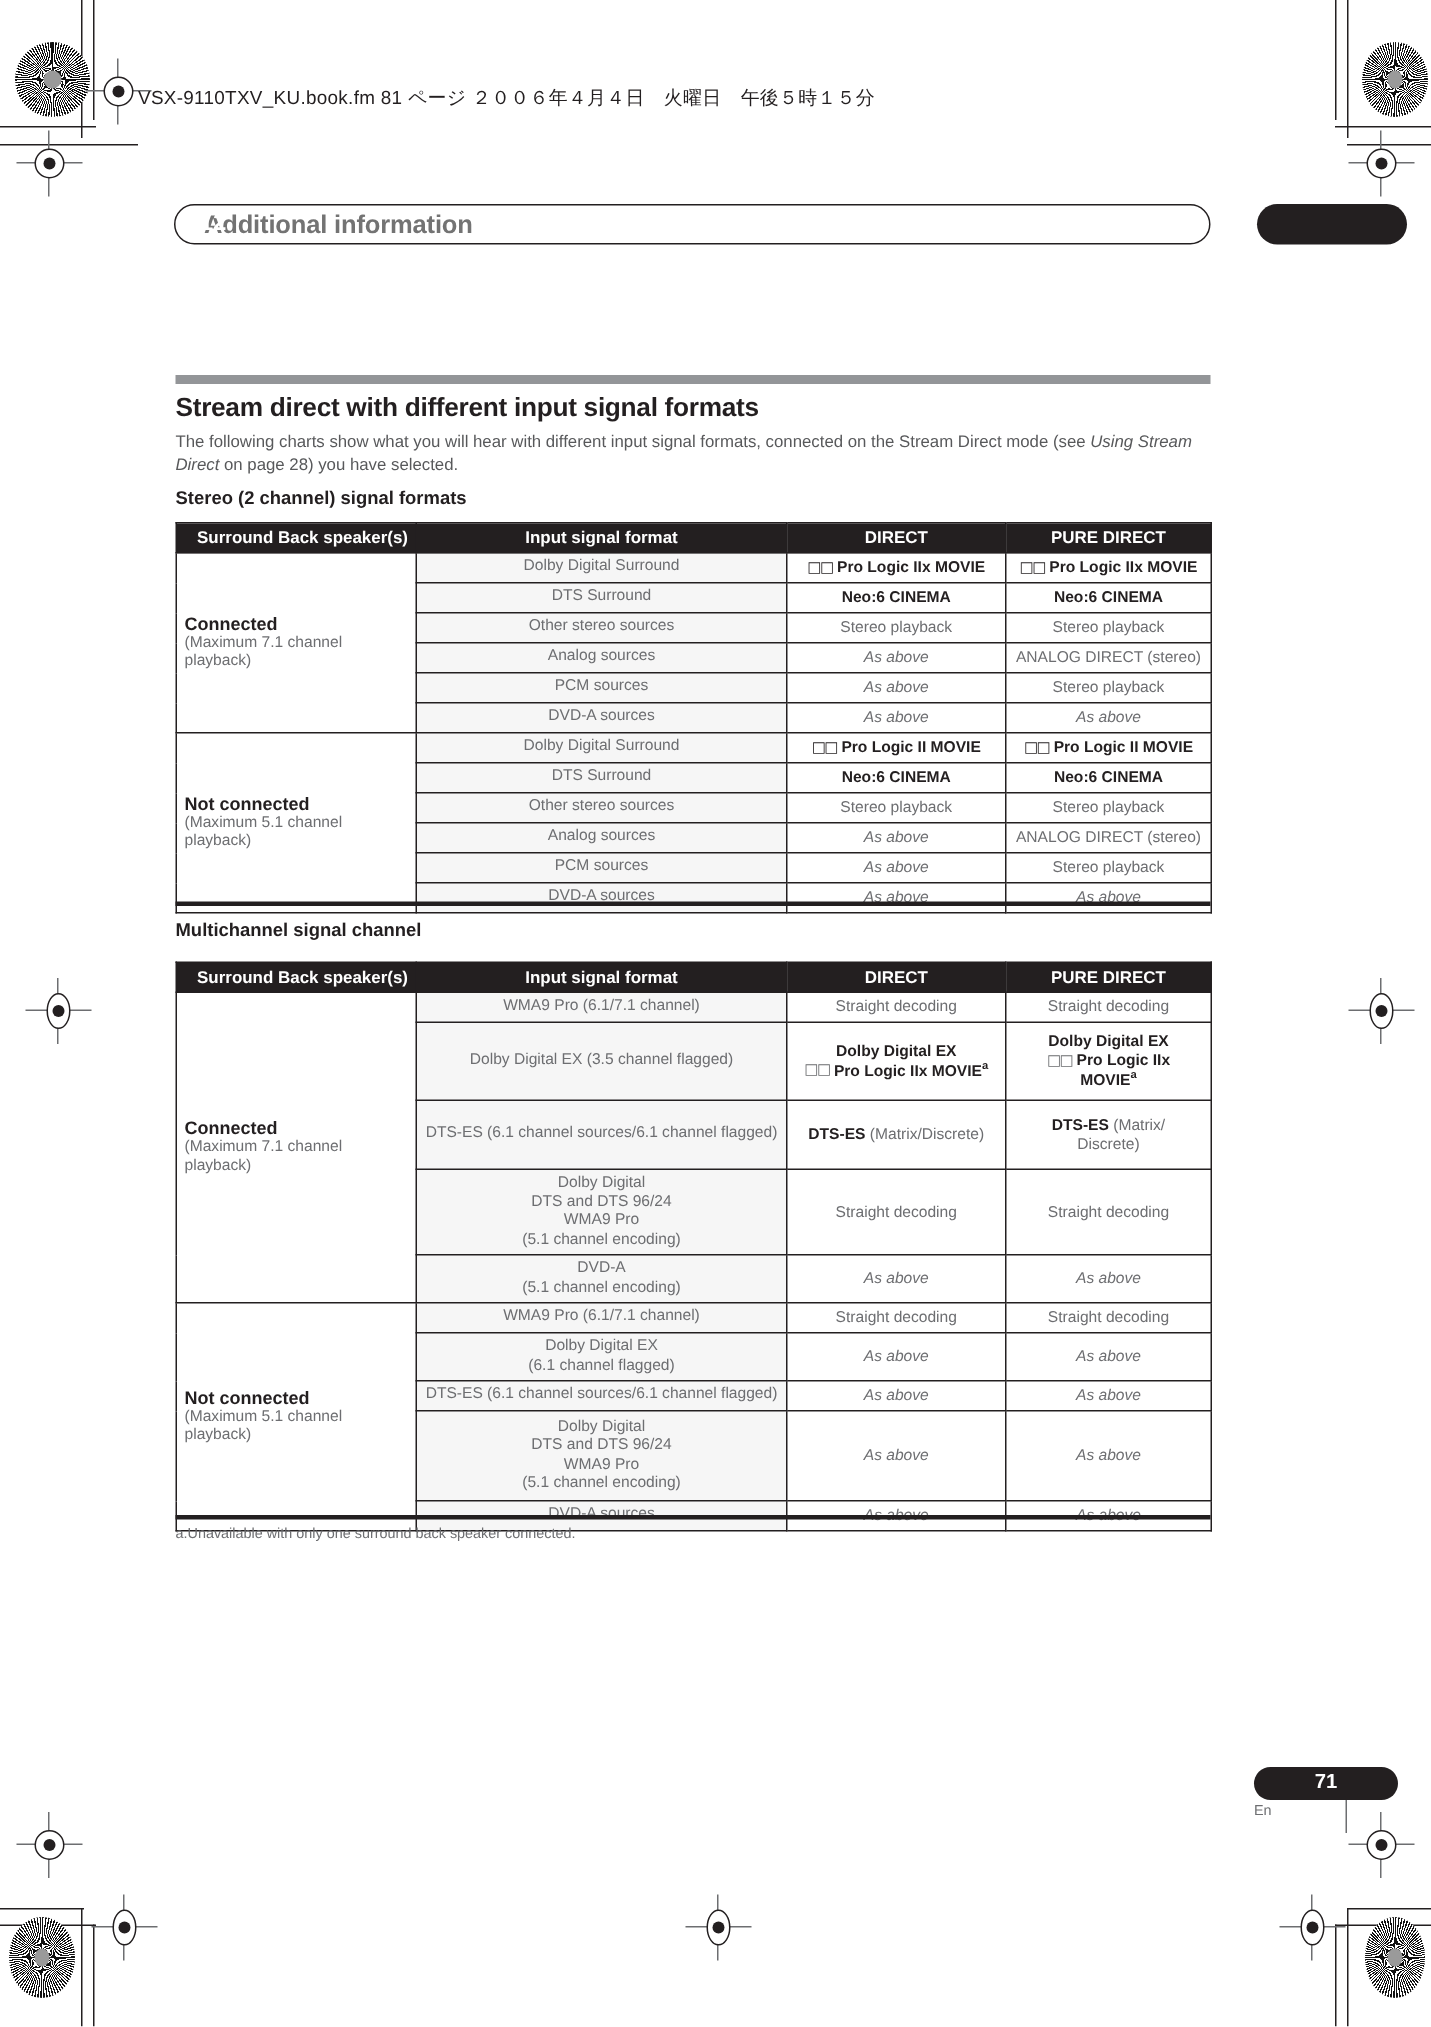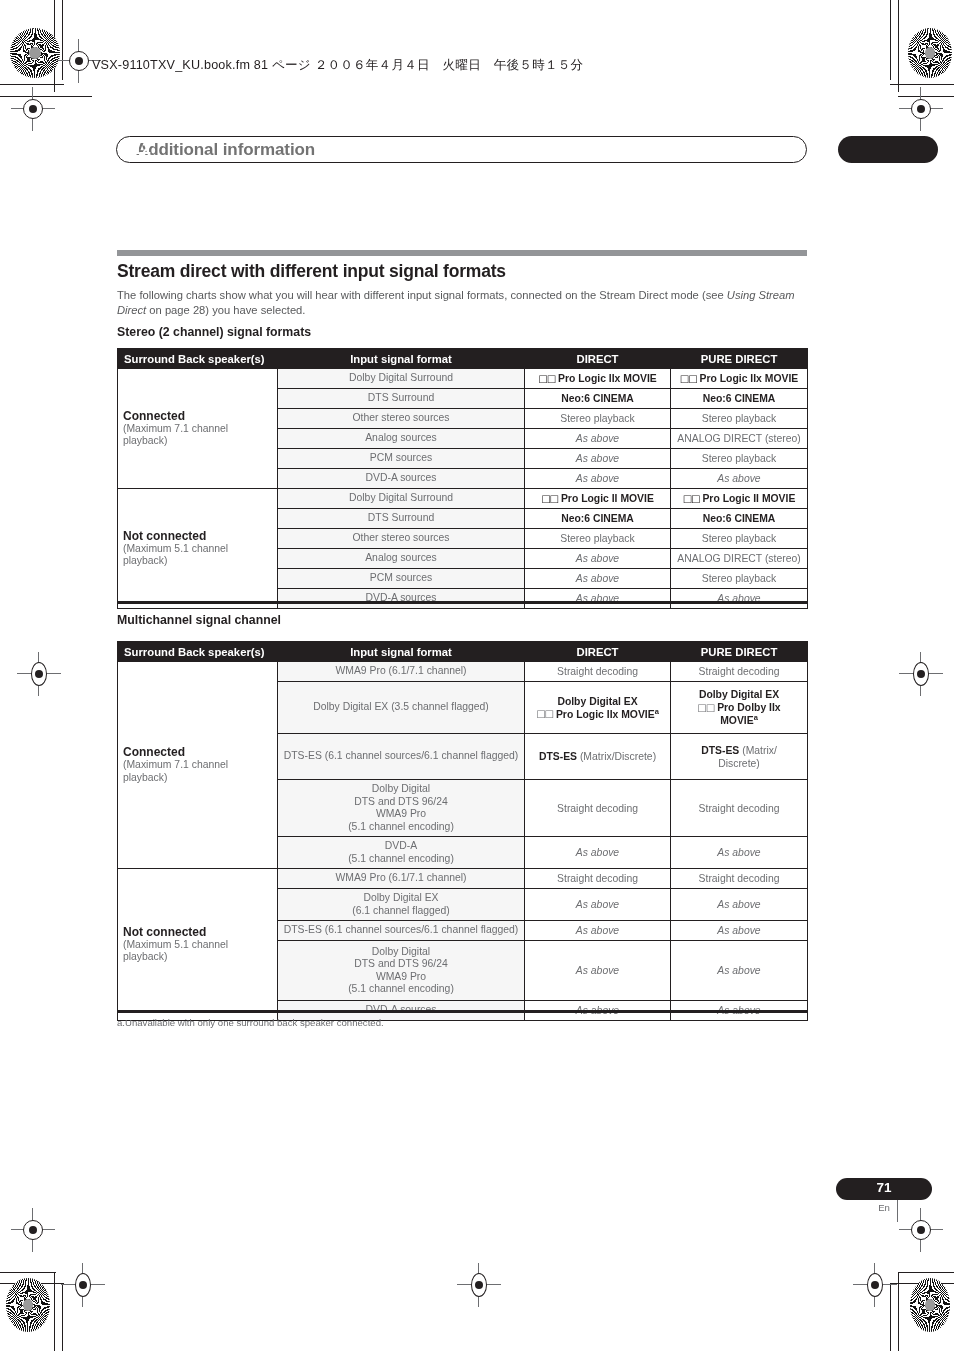--- a/index.html
+++ b/index.html
@@ -72,21 +72,21 @@
     font-size:10.4px; color:#6d6e71;
   }
   table.fmt th, table.fmt td {
     border:0.8px solid #231f20;
     padding:3px 5px; vertical-align:middle; font-weight:normal;
   }
   table.fmt thead th {
     background:#231f20; color:#ffffff; font-weight:bold; font-size:11.3px;
     text-align:center; height:20px; padding:2px 5px; border-color:#231f20;
   }
-  table.fmt thead th.c1 { text-align:left; padding-left:6px; }
+  table.fmt thead th.c1 { text-align:right; padding-left:6px; }
   td.spk {
     background:#ffffff; color:#231f20; vertical-align:top;
     padding-top:5px; padding-left:6px; border-right:0.8px solid #231f20;
   }
   td.spk .n { font-weight:bold; font-size:12px; color:#231f20; display:block; line-height:13px; }
   td.spk .s { font-weight:normal; font-size:10.4px; color:#6d6e71; display:block; line-height:12.5px; }
   td.sig { background:#f6f6f6; text-align:center; color:#6d6e71; line-height:12.5px; }
   td.val { background:#ffffff; text-align:center; color:#6d6e71; line-height:13px; }
   td.val b { color:#231f20; font-weight:bold; }
   td.val .ital { font-style:italic; }
@@ -96,21 +96,21 @@
 
   .tbl-bottom { position:absolute; height:2.6px; background:#231f20; }
 
   .footnote { position:absolute; left:117px; top:1017px; font-size:9.6px; color:#6d6e71; }
 
   
   .pagepill { position:absolute; left:836px; top:1178px; width:96px; height:22px;
               background:#231f20; border-radius:11px; }
   .pagenum { position:absolute; left:836px; top:1180px; width:96px; text-align:center;
              color:#fff; font-size:13.5px; font-weight:bold; }
-  .pagelang { position:absolute; left:836px; top:1202px; width:96px; text-align:center;
+  .pagelang { position:absolute; left:836px; top:1202px; width:96px; 
               font-size:9.6px; color:#6d6e71; }
 </style>
 </head>
 <body>
 
 <div class="cropline" style="left:54px; top:0; width:1.2px; height:92px;"></div>
 <div class="cropline" style="left:0; top:96px; width:92px; height:1.2px;"></div>
 <div class="cropline" style="left:62px; top:0; width:1.2px; height:80px;"></div>
 <div class="cropline" style="left:0; top:84px; width:64px; height:1.2px;"></div>
 
@@ -329,21 +329,21 @@
           <span class="s">(Maximum 7.1 channel</span>
           <span class="s">playback)</span>
         </td>
         <td class="sig">WMA9 Pro (6.1/7.1 channel)</td>
         <td class="val">Straight decoding</td>
         <td class="val">Straight decoding</td>
       </tr>
       <tr style="height: 52px;">
         <td class="sig">Dolby Digital EX (3.5 channel flagged)</td>
         <td class="val"><b>Dolby Digital EX</b><br><span class="dd">□□</span> <b>Pro Logic IIx MOVIE<sup>a</sup></b></td>
-        <td class="val"><b>Dolby Digital EX</b><br><span class="dd">□□</span> <b>Pro Dolby IIx</b><br><b>MOVIE<sup>a</sup></b></td>
+        <td class="val"><b>Dolby Digital EX</b><br><span class="dd">□□</span> <b>Pro Logic IIx</b><br><b>MOVIE<sup>a</sup></b></td>
       </tr>
       <tr style="height: 46px;">
         <td class="sig">DTS-ES (6.1 channel sources/6.1 channel flagged)</td>
         <td class="val"><b>DTS-ES</b> (Matrix/Discrete)</td>
         <td class="val"><b>DTS-ES</b> (Matrix/<br>Discrete)</td>
       </tr>
       <tr style="height: 52px;">
         <td class="sig">Dolby Digital<br>DTS and DTS 96/24<br>WMA9 Pro<br>(5.1 channel encoding)</td>
         <td class="val">Straight decoding</td>
         <td class="val">Straight decoding</td>

